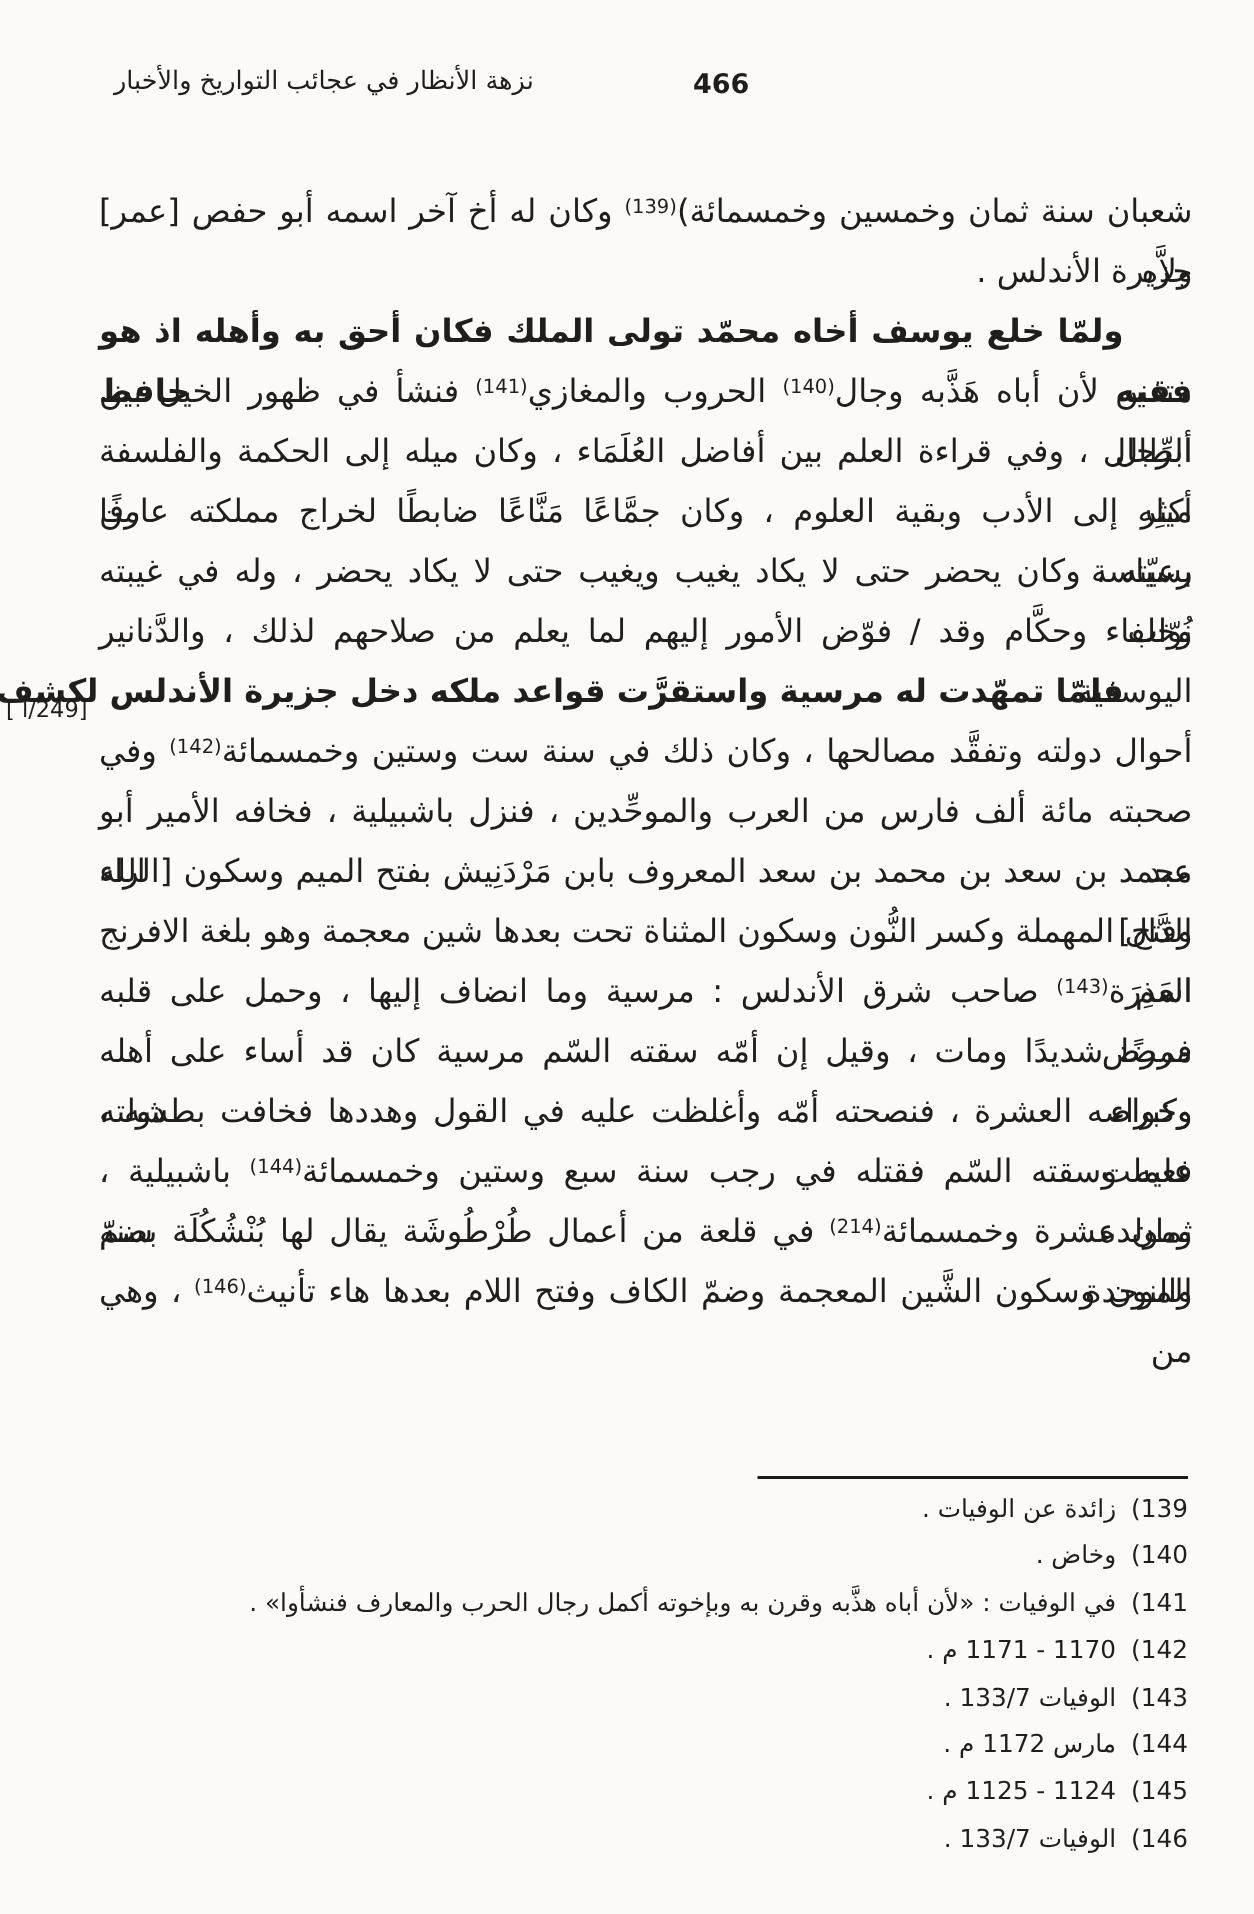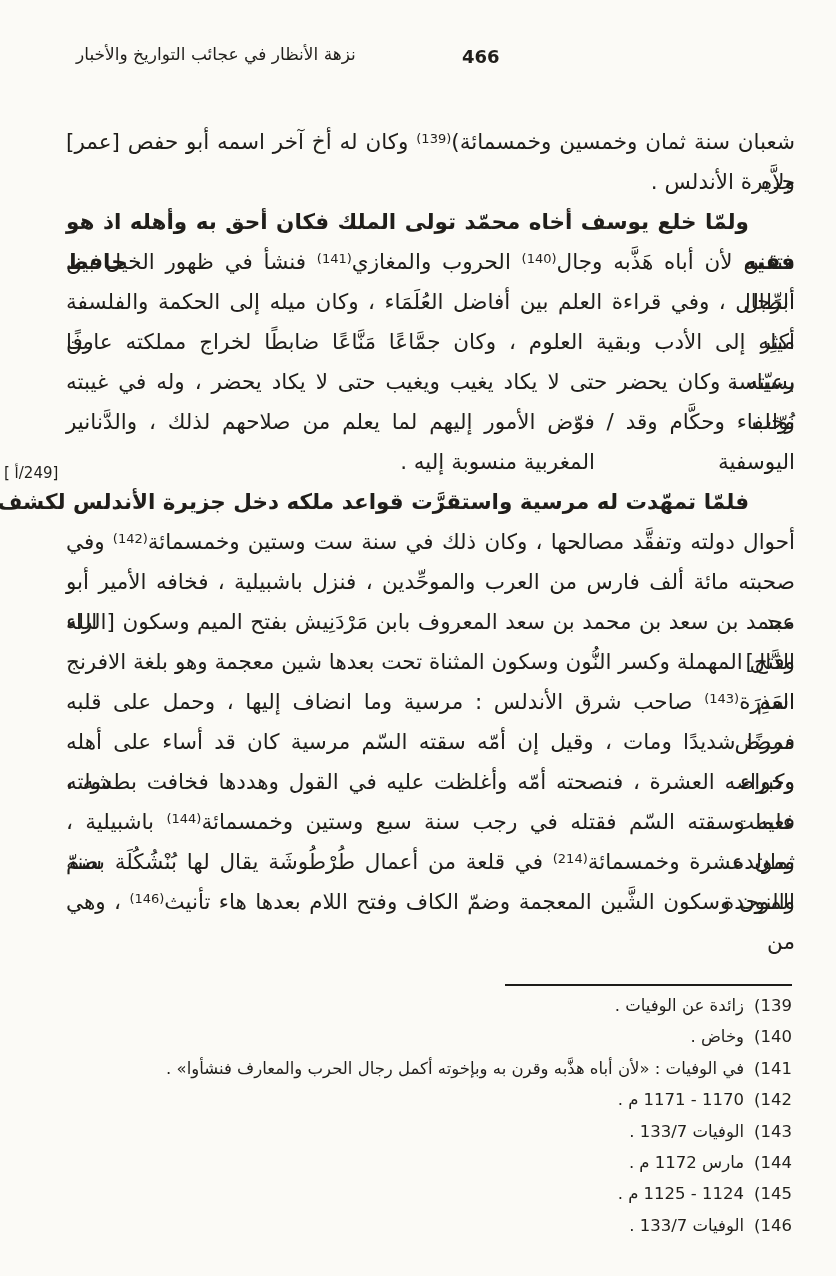--- a/index.html
+++ b/index.html
@@ -63,21 +63,20 @@
 
   <div class="body-text">
       <div class="bline j">شعبان سنة ثمان وخمسين وخمسمائة)<sup>(139)</sup> وكان له أخ آخر اسمه أبو حفص [عمر] ولاَّه</div>
       <div class="bline r">جزيرة الأندلس .</div>
       <div class="bline j ind">ولمّا خلع يوسف أخاه محمّد تولى الملك فكان أحق به وأهله اذ هو فقيه حافظ</div>
       <div class="bline j">متفنن لأن أباه هَذَّبه وجال<sup>(140)</sup> الحروب والمغازي<sup>(141)</sup> فنشأ في ظهور الخيل بين أبطال</div>
       <div class="bline j">الرِّجال ، وفي قراءة العلم بين أفاضل العُلَمَاء ، وكان ميله إلى الحكمة والفلسفة أكثر من</div>
       <div class="bline j">ميلِه إلى الأدب وبقية العلوم ، وكان جمَّاعًا مَنَّاعًا ضابطًا لخراج مملكته عارفًا بسياسة</div>
       <div class="bline j">رعيّته ، وكان يحضر حتى لا يكاد يغيب ويغيب حتى لا يكاد يحضر ، وله في غيبته نُوّاب</div>
       <div class="bline j">وخلفاء وحكَّام وقد / فوّض الأمور إليهم لما يعلم من صلاحهم لذلك ، والدَّنانير اليوسفية</div>
-      <div class="bline center-right">المغربية منسوبة إليه .</div>
       <div class="bline r ind">فلمّا تمهّدت له مرسية واستقرَّت قواعد ملكه دخل جزيرة الأندلس لكشف</div>
       <div class="bline j">أحوال دولته وتفقَّد مصالحها ، وكان ذلك في سنة ست وستين وخمسمائة<sup>(142)</sup> وفي</div>
       <div class="bline j">صحبته مائة ألف فارس من العرب والموحِّدين ، فنزل باشبيلية ، فخافه الأمير أبو عبد الله</div>
       <div class="bline j">محمد بن سعد بن محمد بن سعد المعروف بابن مَرْدَنِيش بفتح الميم وسكون [الراء وفتح]</div>
       <div class="bline j">الدَّال المهملة وكسر النُّون وسكون المثناة تحت بعدها شين معجمة وهو بلغة الافرنج اسم</div>
       <div class="bline j">العَذِرَة<sup>(143)</sup> صاحب شرق الأندلس : مرسية وما انضاف إليها ، وحمل على قلبه فمرض</div>
       <div class="bline j">مرضًا شديدًا ومات ، وقيل إن أمّه سقته السّم مرسية كان قد أساء على أهله وكبراء دولته</div>
       <div class="bline j">وخواصه العشرة ، فنصحته أمّه وأغلظت عليه في القول وهددها فخافت بطشه ، فعملت</div>
       <div class="bline j">عليه وسقته السّم فقتله في رجب سنة سبع وستين وخمسمائة<sup>(144)</sup> باشبيلية ، ومولده سنة</div>
       <div class="bline j">ثمان عشرة وخمسمائة<sup>(214)</sup> في قلعة من أعمال طُرْطُوشَة يقال لها بُنْشُكُلَة بضمّ الموحدة</div>

